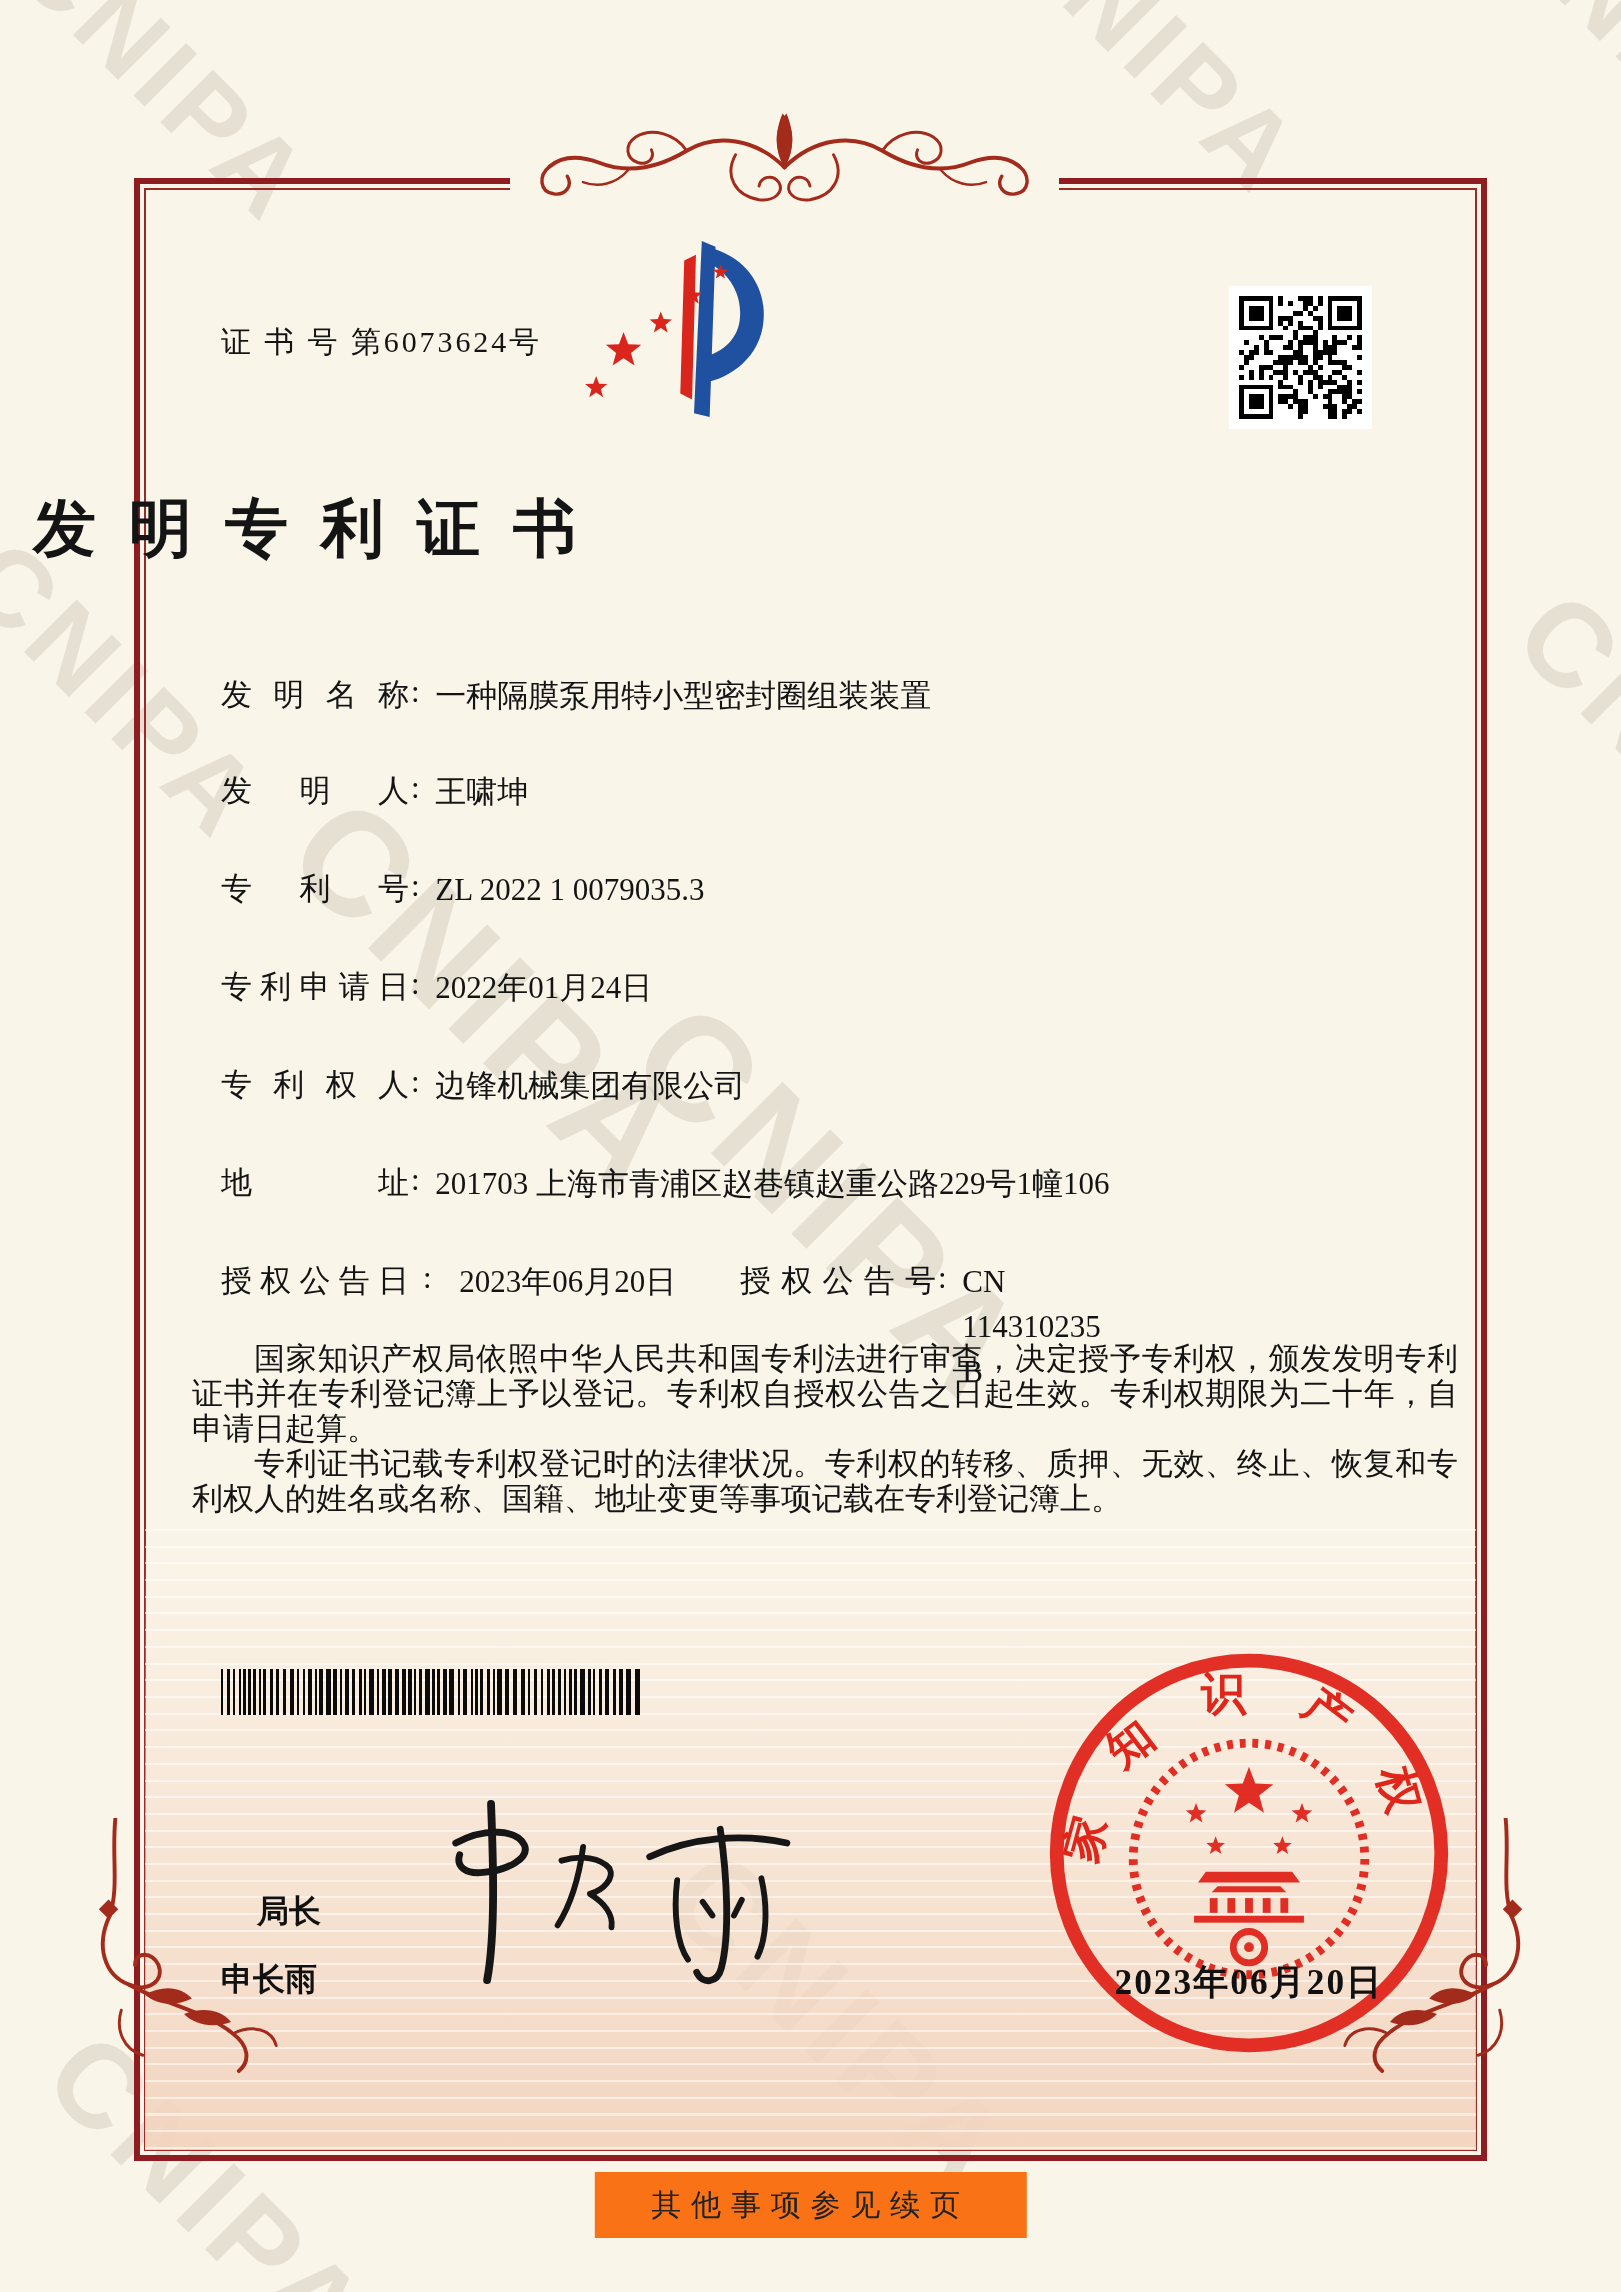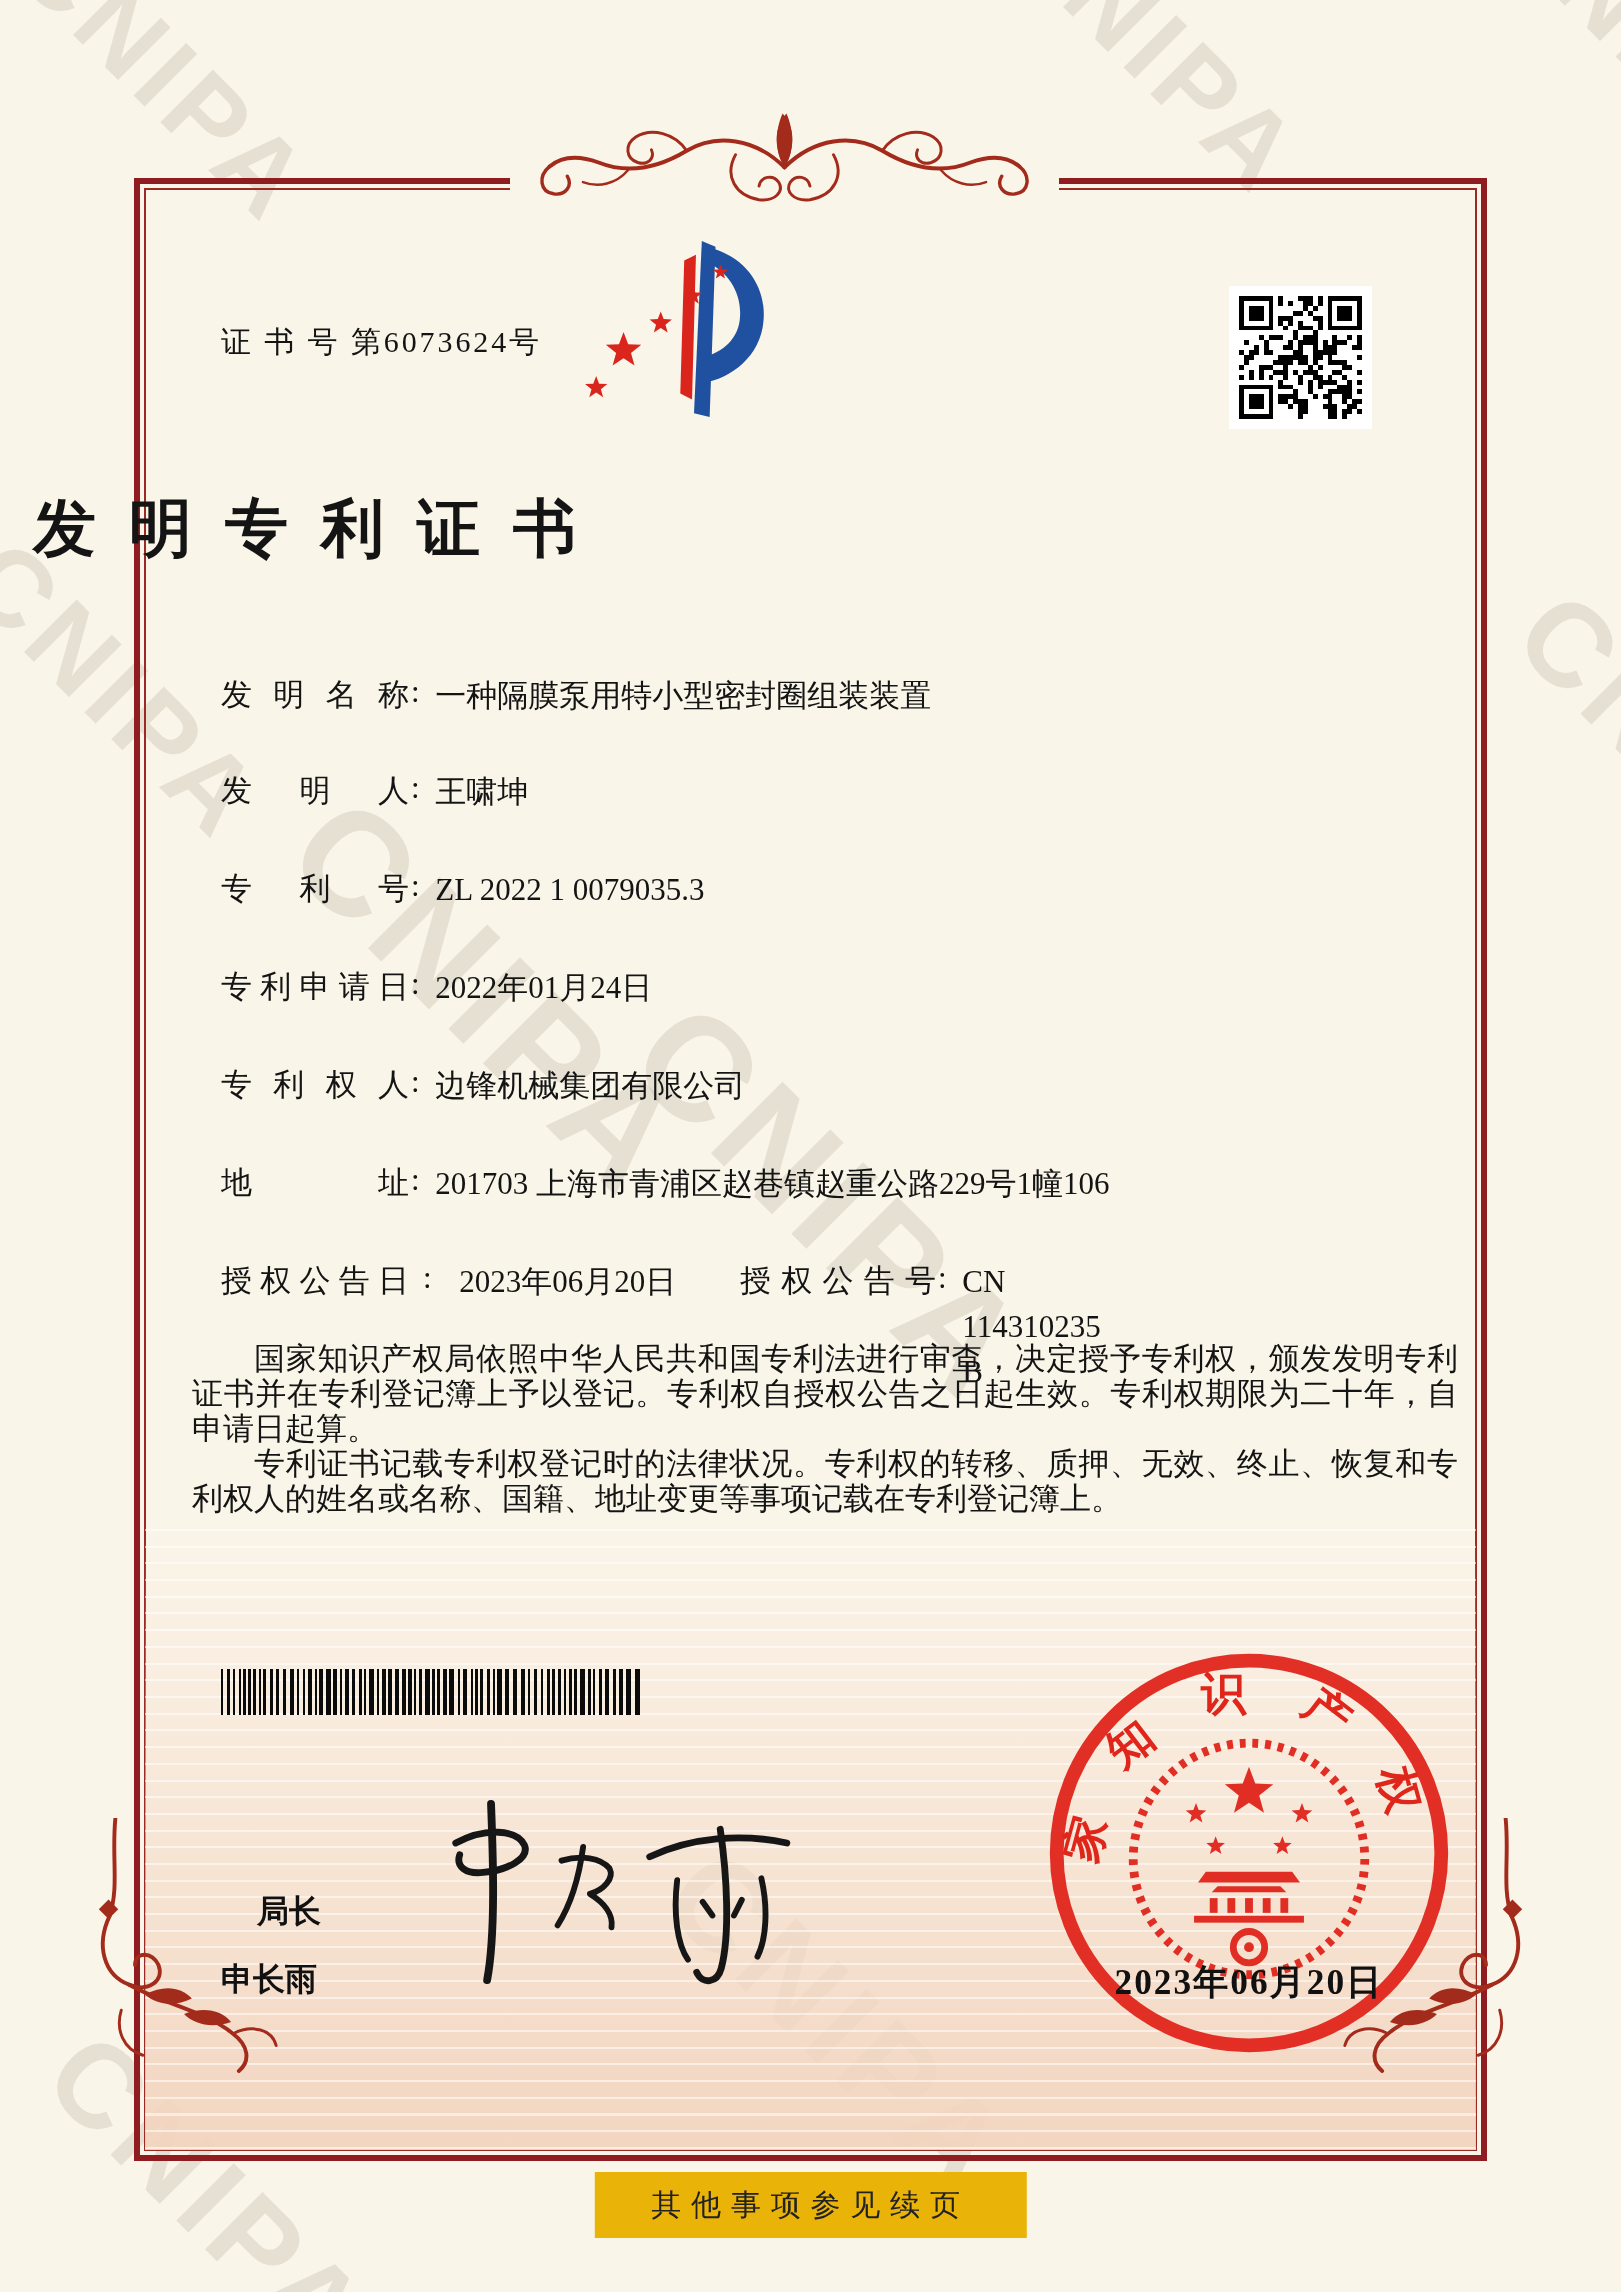--- a/index.html
+++ b/index.html
@@ -70,21 +70,21 @@
     font-family: "Liberation Sans", "DejaVu Sans", sans-serif;
     font-weight: 700; font-size: 32px; color: #111;
   }
   .sig-title { top: 1890px; margin-left: 36px; }
   .sig-name  { top: 1958px; }
   .signature-svg { position: absolute; left: 397px; top: 1786px; width: 431px; height: 211px; }
   .seal { position: absolute; left: 1041px; top: 1645px; width: 416px; height: 416px; }
   .page-num { position: absolute; left: 0; top: 2094px; width: 100%; text-align: center; font-size: 24.5px; color: #222; }
   .cont-box {
     position: absolute; left: 50%; top: 2172px; transform: translateX(-50%);
-    background: #eab308; padding: 12.7px 57px; white-space: nowrap; text-align: right;
+    background: #f97316; padding: 12.7px 57px; white-space: nowrap; text-align: right;
   }
   .cont-text { font-size: 30px; letter-spacing: 9.8px; color: #222; }
   .orn-stroke { fill: none; stroke: #a32b1c; stroke-linecap: round; }
 </style>
 </head>
 <body>
 
 <div id="page">
 
   <span class="wm" style="left:-19.6px;top:9.8px;font-size:108px;">CNIPA</span>

